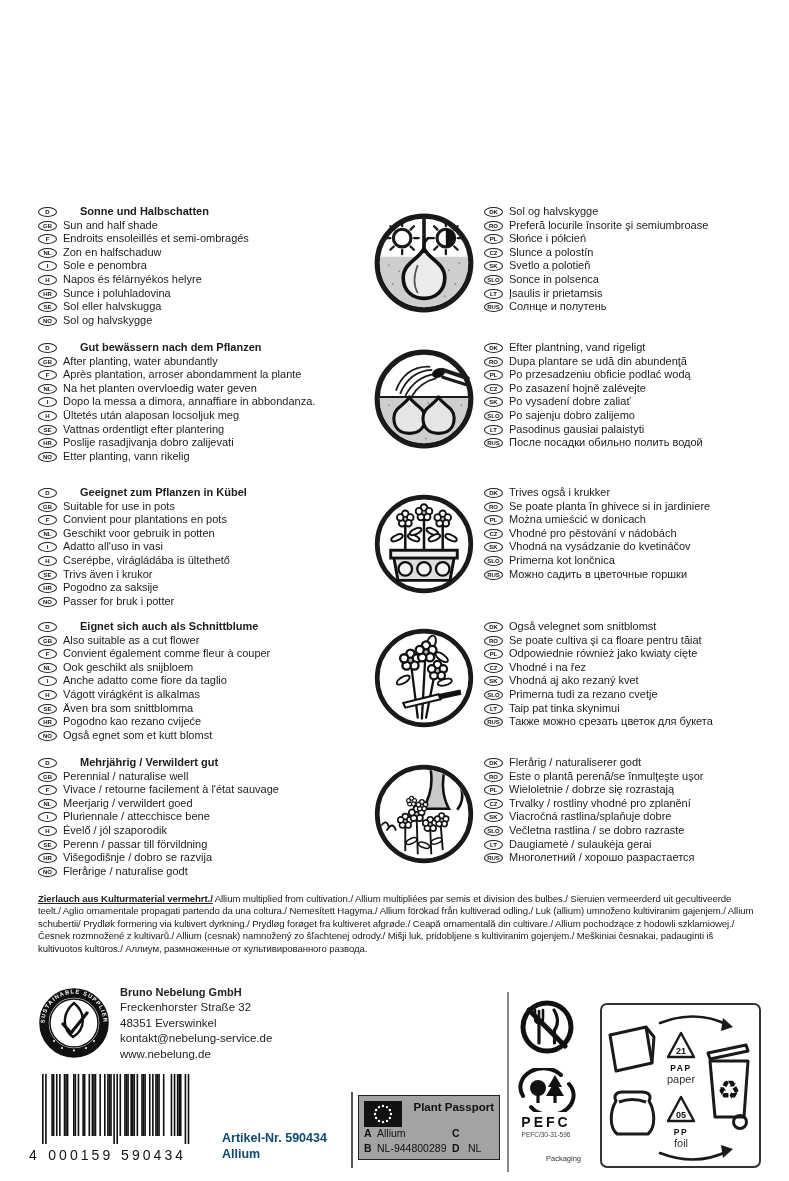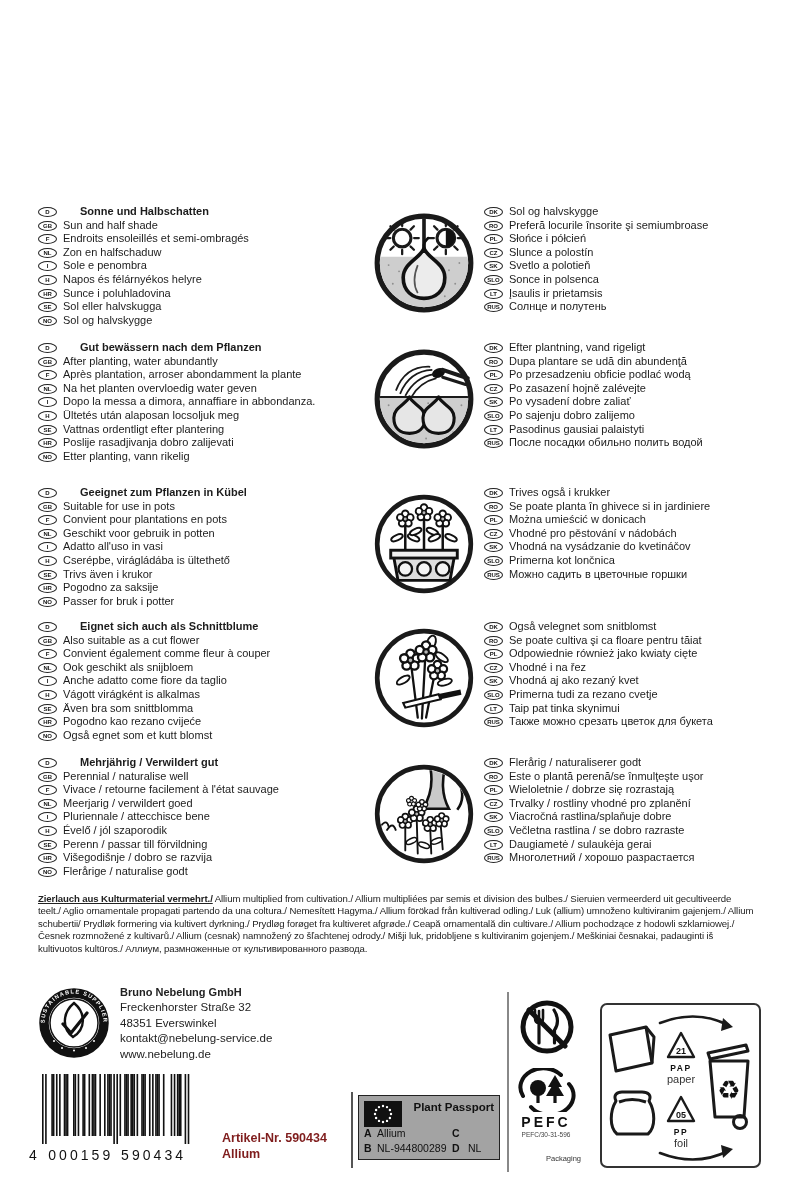--- a/index.html
+++ b/index.html
@@ -25,21 +25,21 @@
 
   .note { position:absolute; left:38px; top:893px; width:716px;
           font-size:9.6px; line-height:12.4px; letter-spacing:-0.1px; text-align:left; color:#222; }
   .note .lead { font-weight:bold;text-decoration:underline; }
 
   .company-badge { position:absolute; left:38px; top:987px; }
   .company { position:absolute; left:120px; top:985px; font-size:11.5px; line-height:15.4px; color:#222; }
   .company .co-name { font-weight:bold; font-size:11px; }
 
   .barcode { position:absolute; left:26px; top:1072px; }
-  .article { position:absolute; left:222px; top:1130px; font-size:12.5px; font-weight:bold; line-height:16px; color:#7f1d1d; }
+  .article { position:absolute; left:222px; top:1130px; font-size:12.5px; font-weight:bold; line-height:16px; color:#0c4a6e; }
 
   .vdiv { position:absolute; background:#555; width:1.5px; }
   .vdiv.v1 { left:351px; top:1092px; height:76px; }
   .vdiv.v2 { left:507px; top:992px; height:180px; background:#888; }
 
   .passport { position:absolute; left:358px; top:1095px; width:142px; height:65px;
               border:1.3px solid #222; background:#a3a3a3; }
   .pp-flag { position:absolute; left:5px; top:5px; }
   .pp-title { position:absolute; right:5px; top:5px; font-size:11.5px; font-weight:bold; color:#111; }
   .pp-grid { position:absolute; left:5px; right:5px; bottom:5px;

